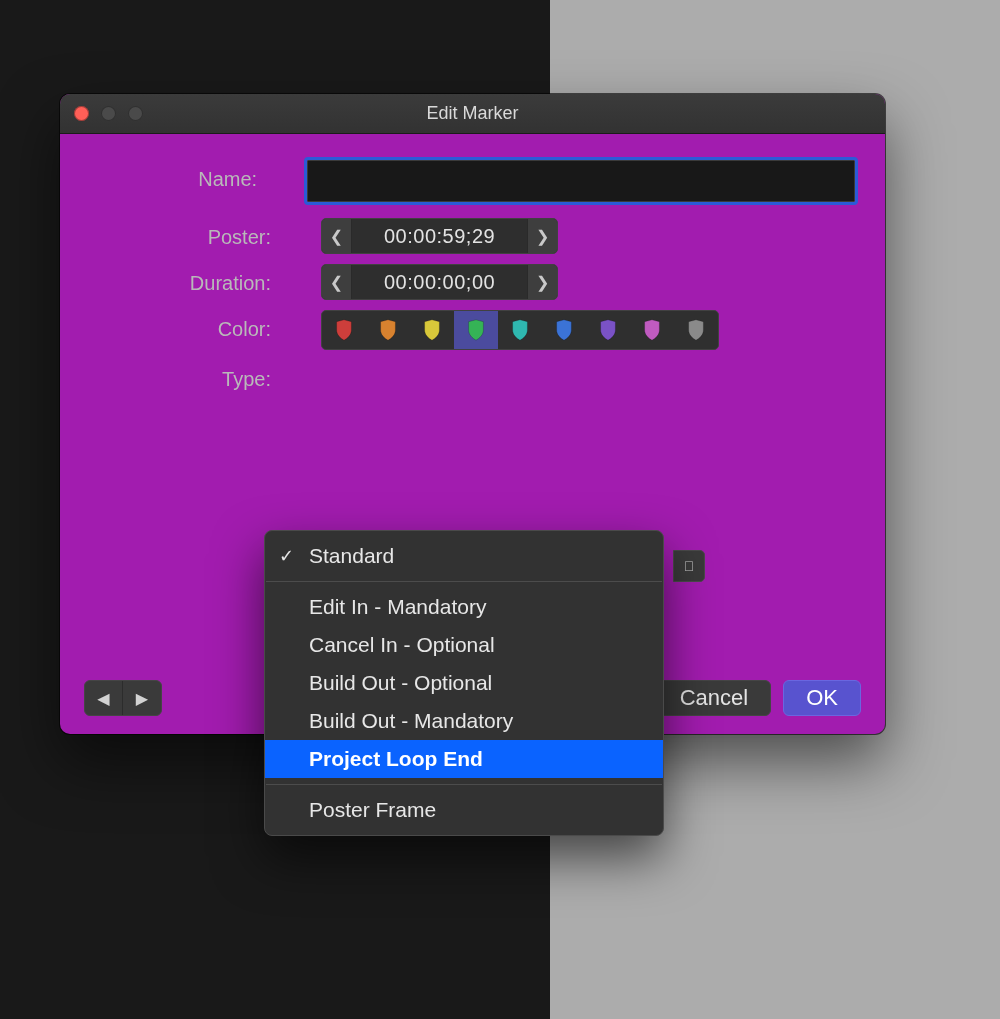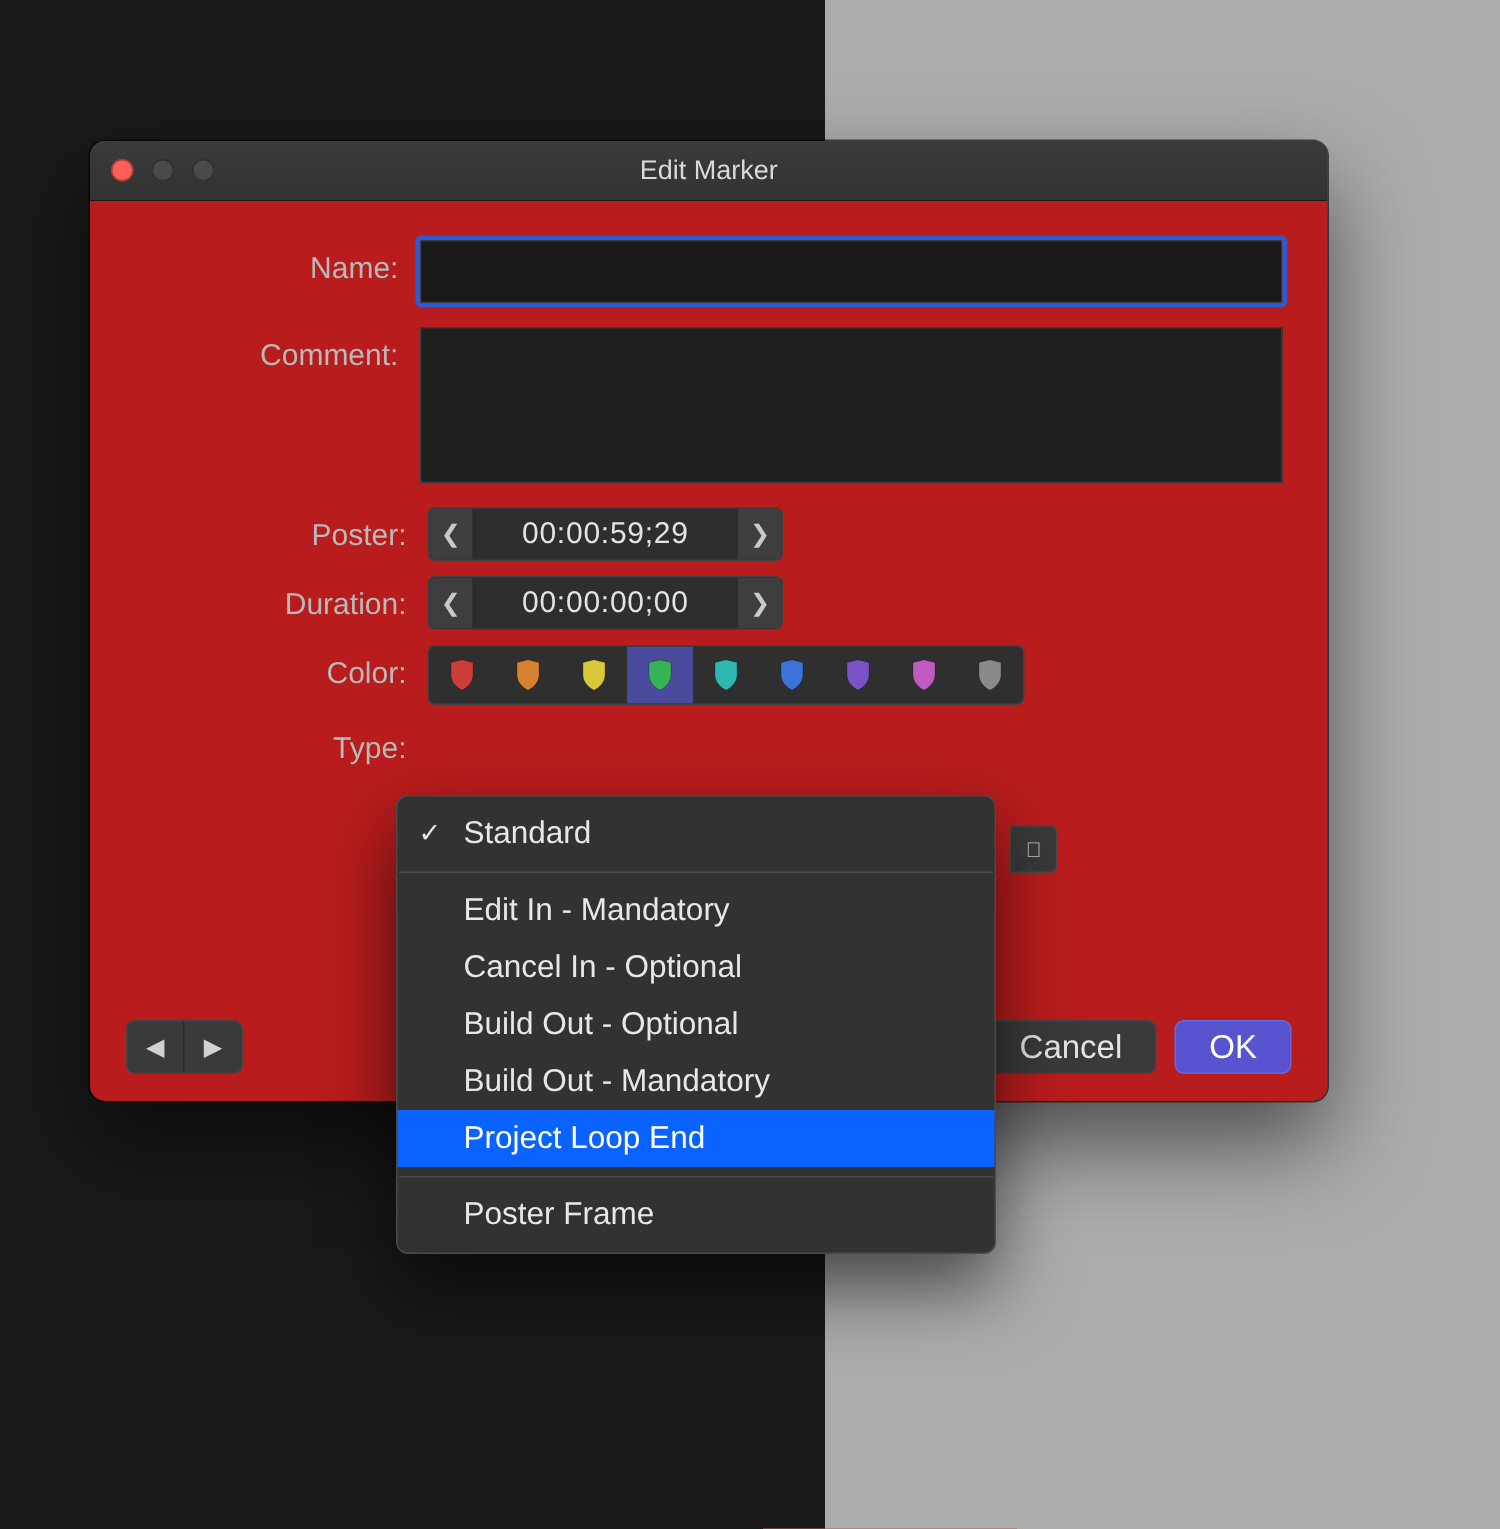--- a/index.html
+++ b/index.html
@@ -6,21 +6,21 @@
   html, body { width: 1000px; height: 1019px; overflow: hidden; font-family: -apple-system, "Helvetica Neue", Arial, sans-serif; }
   body { background: #aaa; }
   .bg-split { position: absolute; inset: 0; }
   .bg-left { position: absolute; left: 0; top: 0; width: 550px; height: 1019px; background: #191919; }
   .bg-right { position: absolute; left: 550px; top: 0; right: 0; height: 1019px; background: #acacac; }
 
   .window {
     position: absolute;
     left: 60px; top: 94px;
     width: 825px; height: 640px;
-    background: #b91c1c;
+    background: #a21caf;
     border-radius: 10px;
     box-shadow: 0 28px 60px rgba(0,0,0,0.55), 0 0 0 1px rgba(0,0,0,0.6);
   }
 
   .titlebar {
     position: relative;
     height: 40px;
     border-top-left-radius: 10px;
     border-top-right-radius: 10px;
     background: linear-gradient(#3b3b3b,#323232);
@@ -28,21 +28,21 @@
     border-bottom: 1px solid #1b1b1b;
   }
   .traffic { position: absolute; left: 14px; top: 12px; display: flex; gap: 12px; }
   .dot { width: 15px; height: 15px; border-radius: 50%; box-shadow: inset 0 0 0 1px rgba(0,0,0,0.35); }
   .dot.close { background: #ff5f57; }
   .dot.min   { background: #4a4a4a; }
   .dot.zoom  { background: #4a4a4a; }
   .title { color: #d9d9d9; font-size: 18px; font-weight: 400; }
 
   .form { padding: 26px 30px 20px 30px; color: #bfbfbf; }
-  .row { display: flex; align-items: flex-start; margin-bottom: 16px; }
+  .row { display: flex; align-items: flex-start; margin-bottom: 16px; gap: 36px; }
   .row.tight { margin-bottom: 10px; }
   .label { width: 195px; text-align: right; padding-right: 14px; font-size: 20px; color: #b9b9b9; padding-top: 8px; }
 
   .text-input {
     width: 593px; height: 42px;
     background: #181818;
     border: 1px solid #3a3a3a;
     border-radius: 1px;
     outline: 3px solid #2b5bd7;
     outline-offset: 0;
@@ -121,21 +121,21 @@
   }
   .menu .item {
     position: relative;
     padding: 7px 18px 7px 44px;
     white-space: nowrap;
   }
   .menu .item .check {
     position: absolute; left: 14px; top: 50%; transform: translateY(-52%);
     font-size: 18px;
   }
-  .menu .item.highlight { background: #0a63ff; color: #fff; }
+  .menu .item.highlight { background: #0a63ff; color: #fff; font-weight: bold; }
   .menu .sep { height: 1px; background: #4c4c4c; margin: 6px 1px; }
 </style>
 </head>
 <body>
 
 <div class="bg-split">
   <div class="bg-left"></div>
   <div class="bg-right"></div>
 </div>
 
@@ -150,24 +150,20 @@
     <div class="title">Edit Marker</div>
   </div>
 
   <div class="form">
 
     <div class="row">
       <div class="label">Name:</div>
       <div class="text-input"></div>
     </div>
 
-    <div class="row">
-      <div class="label">Comment:</div>
-      <div class="textarea"></div>
-    </div>
 
     <div class="row tight" style="margin-top:8px;">
       <div class="label">Poster:</div>
       <div class="stepper">
         <button class="step-btn left">
             <span>❮</span>
           </button>
         <div class="step-val">00:00:59;29</div>
         <button class="step-btn right">
             <span>❯</span>

